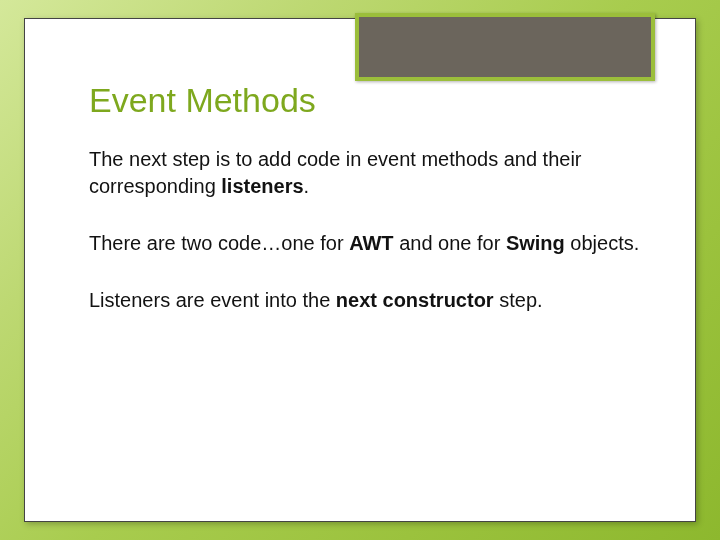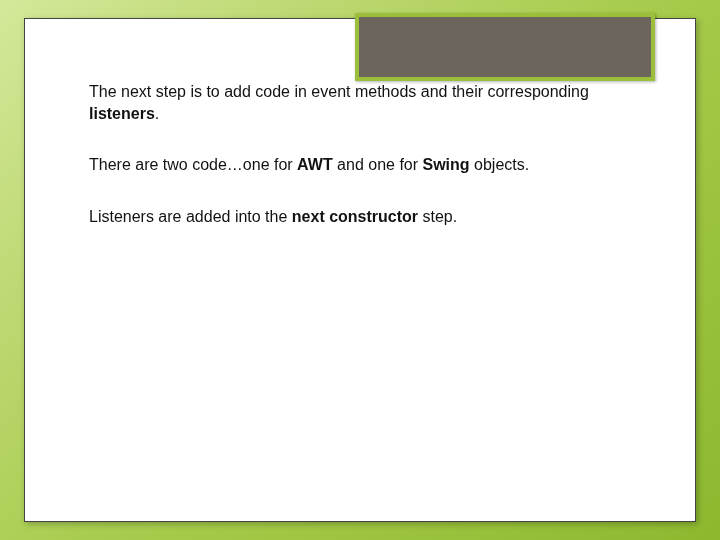--- a/index.html
+++ b/index.html
@@ -35,39 +35,40 @@
     left: 64px;
     right: 48px;
   }
   .title {
     font-size: 34px;
     font-weight: 400;
     color: #7ea81e;
     margin-bottom: 26px;
   }
   .para {
-    font-size: 16px;
+    font-size: 20px;
     color: #121212;
     line-height: 1.35;
     margin-bottom: 30px;
   }
   .para b { font-weight: 700; }
 </style>
 </head>
 <body>
 
 <div class="slide-card">
   <div class="accent-box"></div>
   <div class="content">
+    <h1 class="title">Event Methods</h1>
 
     <p class="para">
       <span>The next step is to add code in event methods and their corresponding </span><b>listeners</b><span>.</span>
     </p>
 
     <p class="para">
       <span>There are two code…one for </span><b>AWT</b><span> and one for </span><b>Swing</b><span> objects.</span>
     </p>
 
     <p class="para">
-      <span>Listeners are added into the </span><b>next constructor</b><span> step.</span>
+      <span>Listeners are event into the </span><b>next constructor</b><span> step.</span>
     </p>
   </div>
 </div>
 
 </body></html>

